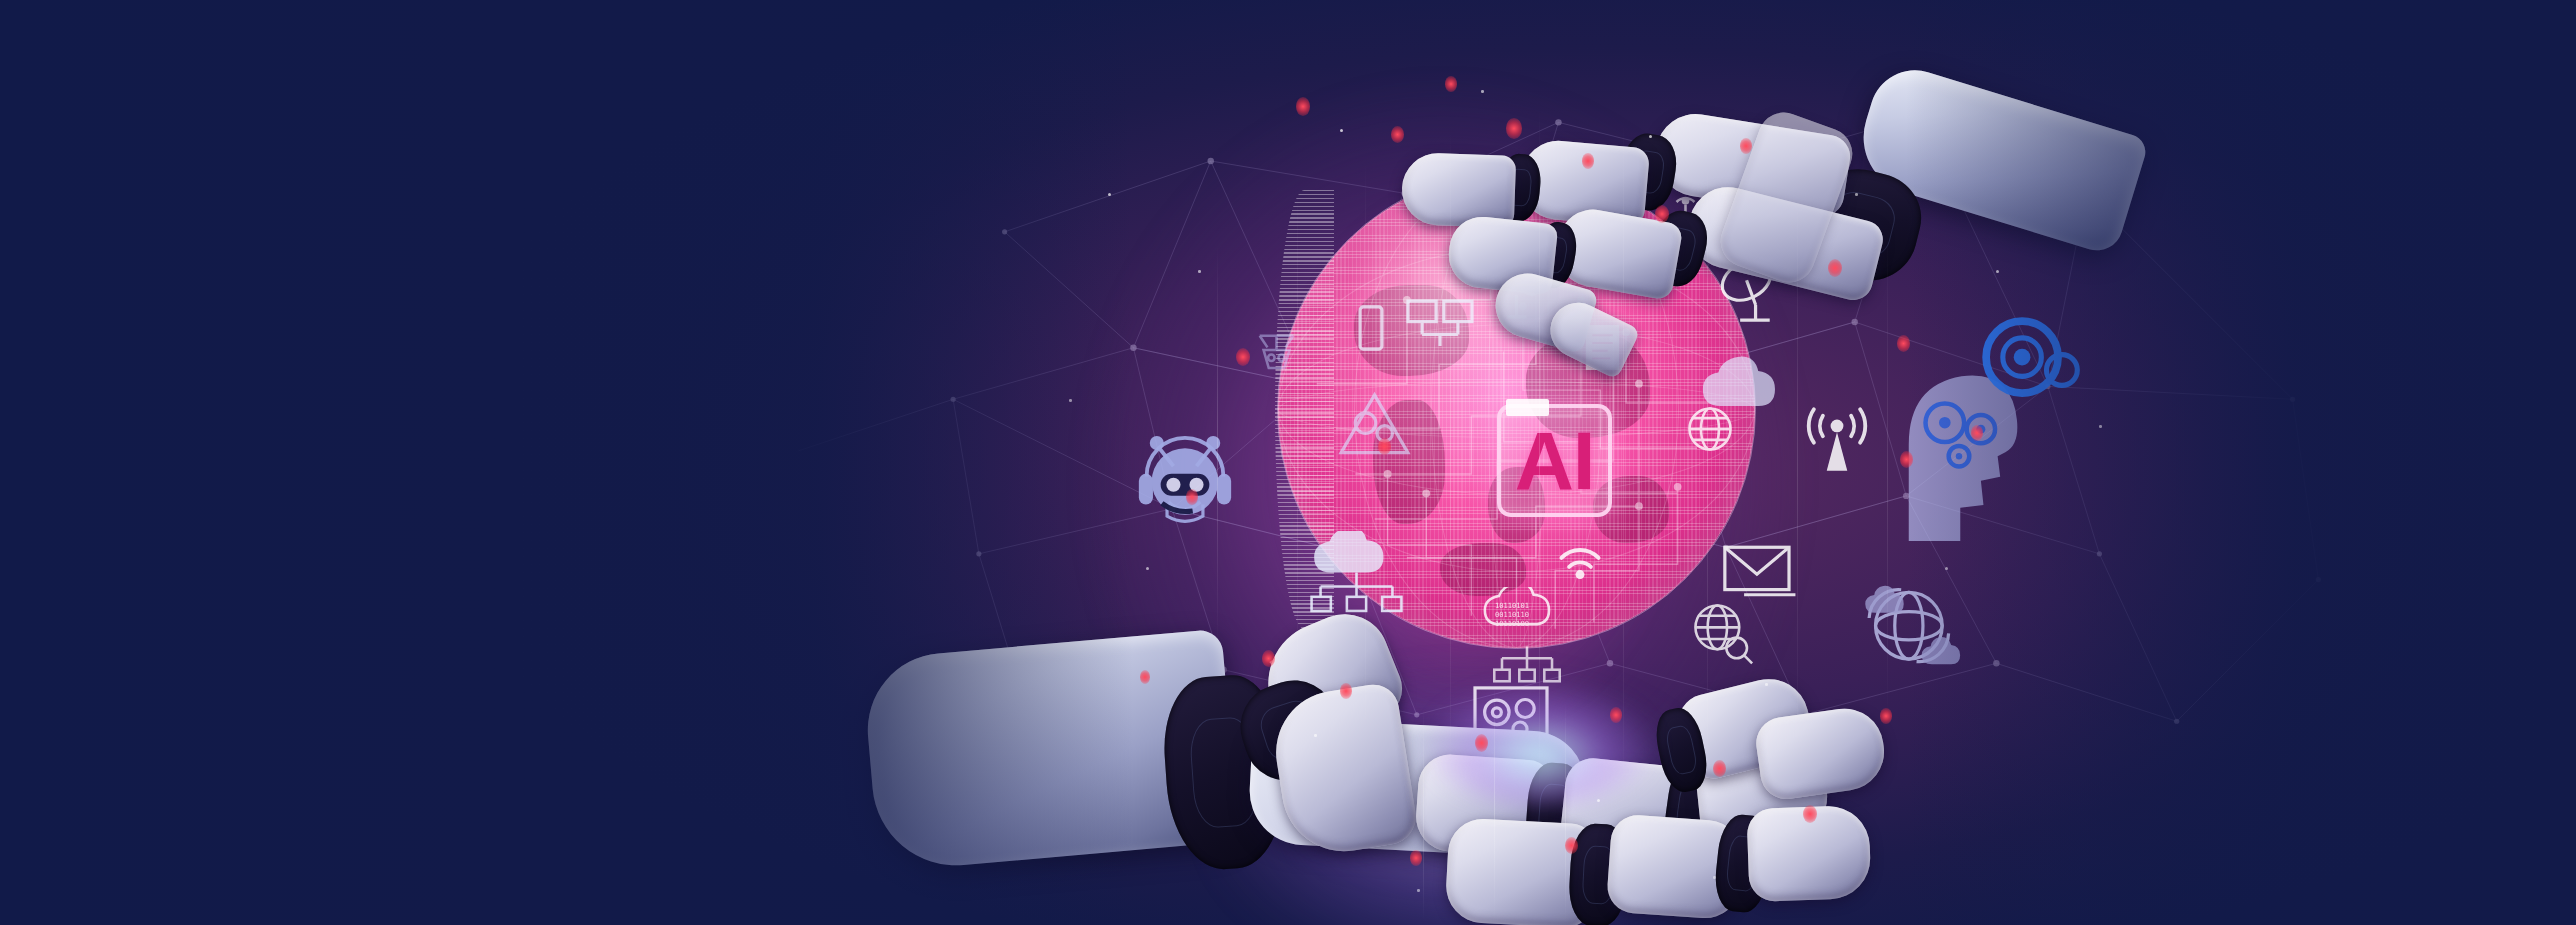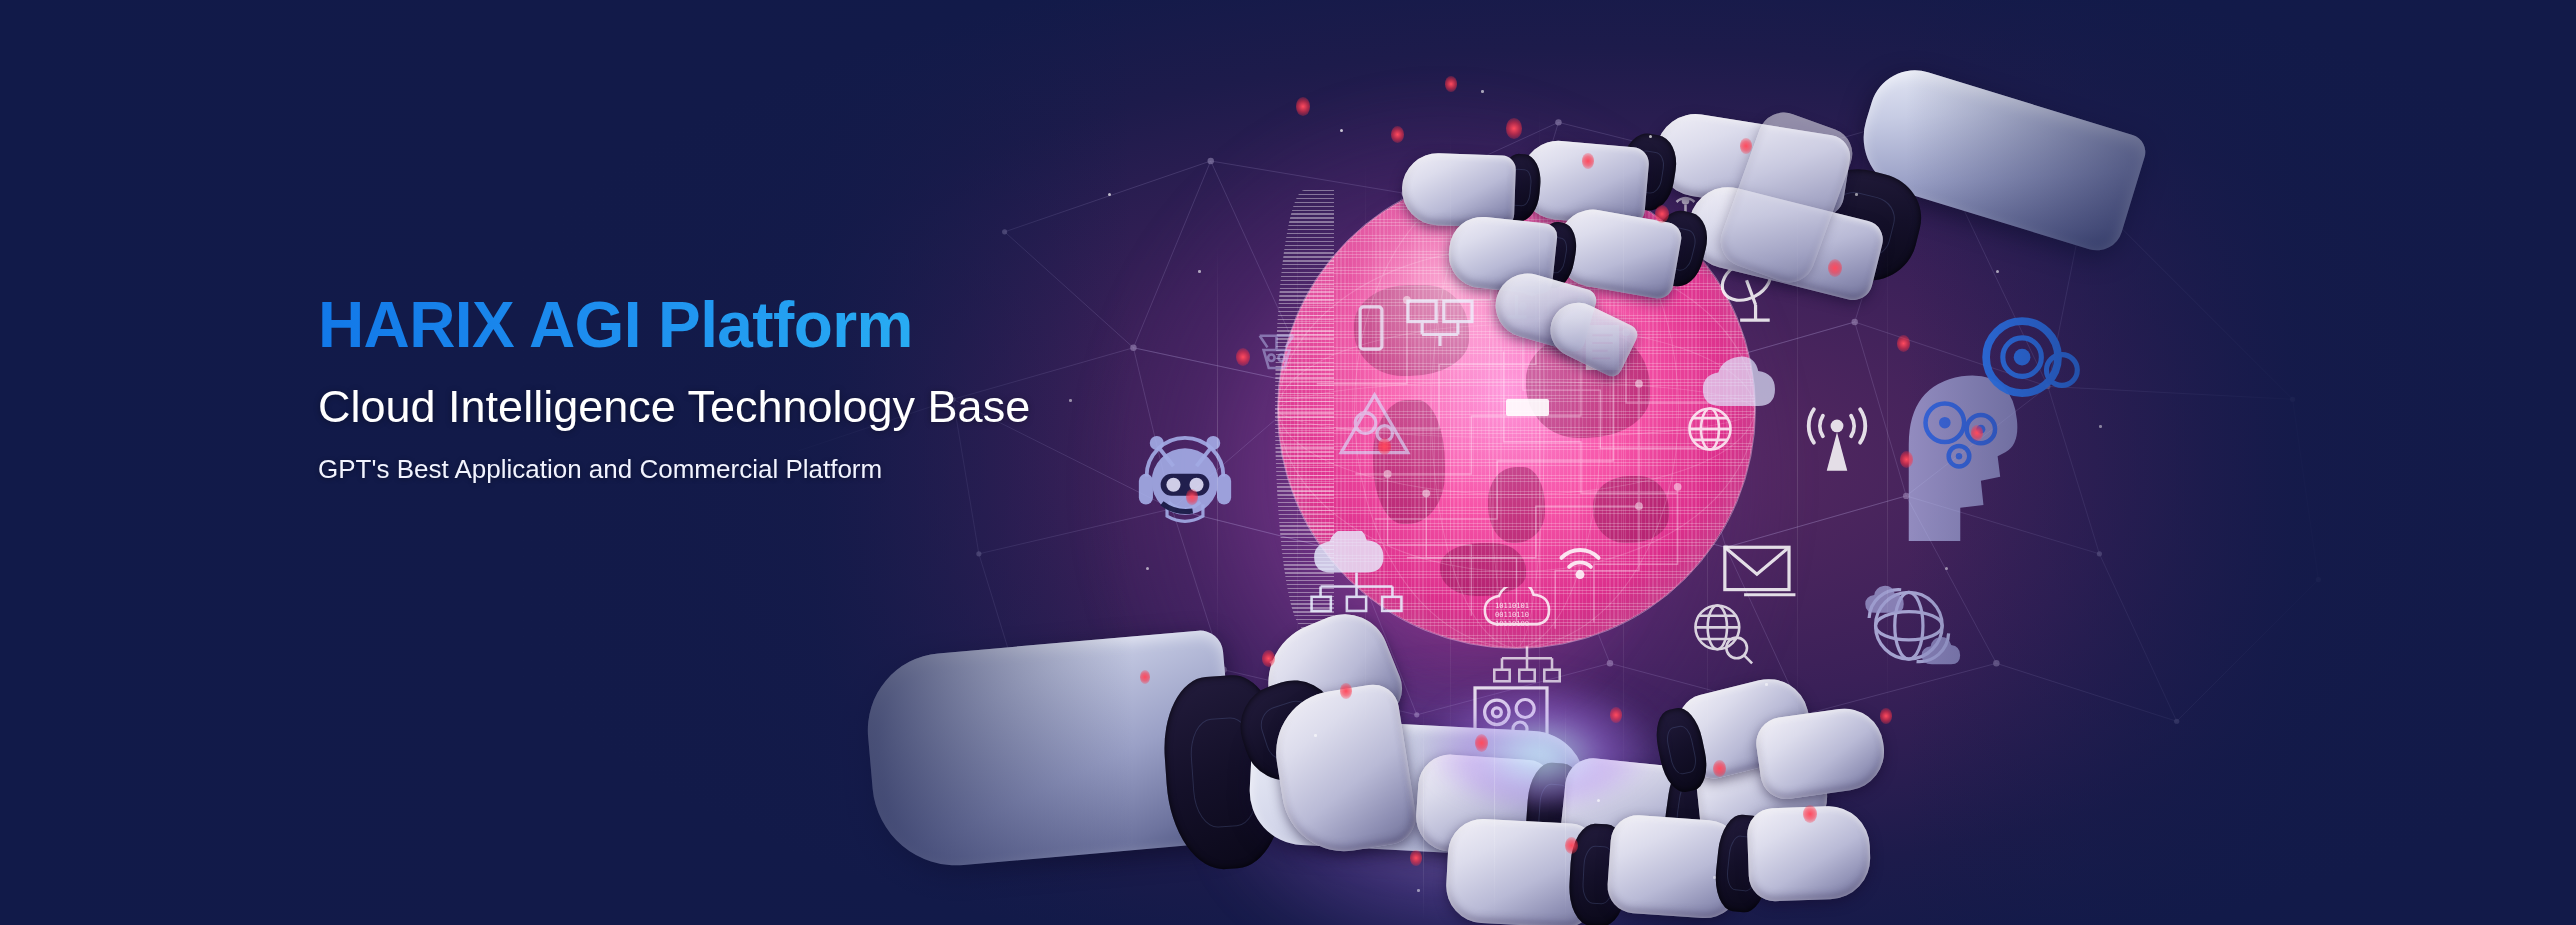--- a/index.html
+++ b/index.html
@@ -314,20 +314,23 @@
       </g>
     </svg>
 
     <div class="globe-scan"></div>
     <div class="globe-bits"></div>
     <div class="globe-sheen"></div>
     <div class="globe-edge-hatch"></div>
     <div class="globe-rim"></div>
   </div>
 
+  <div class="ai-badge">
+    <span>AI</span>
+  </div>
   <div class="ai-tab"></div>
 
   <div class="bot">
     <svg viewBox="0 0 156 172">
       <g fill="#aab6ef" opacity="0.92">
         <circle cx="78" cy="96" r="52"></circle>
         <circle cx="34" cy="36" r="11"></circle>
           <circle cx="122" cy="36" r="11"></circle>
         <rect x="40" y="84" width="76" height="34" rx="17" fill="#1b1f4a"></rect>
         <circle cx="60" cy="101" r="11" fill="#e8ecff"></circle>
@@ -694,20 +697,15 @@
     <div class="dot" style="left:1146px;top:567px;width:3.2px;height:3.2px;opacity:.6;"></div>
     <div class="dot" style="left:1314px;top:734px;width:2.6px;height:2.6px;opacity:.6;"></div>
     <div class="dot" style="left:1597px;top:799px;width:3.2px;height:3.2px;opacity:.65;"></div>
     <div class="dot" style="left:1765px;top:683px;width:2.6px;height:2.6px;opacity:.55;"></div>
     <div class="dot" style="left:1945px;top:567px;width:3.2px;height:3.2px;opacity:.5;"></div>
     <div class="dot" style="left:2099px;top:425px;width:2.6px;height:2.6px;opacity:.45;"></div>
     <div class="dot" style="left:1417px;top:889px;width:2.6px;height:2.6px;opacity:.5;"></div>
     <div class="dot" style="left:1713px;top:876px;width:2.6px;height:2.6px;opacity:.45;"></div>
   </div>
 
-  <div class="copy">
-    <div class="headline">HARIX AGI Platform</div>
-    <div class="sub">Cloud Intelligence Technology Base</div>
-    <div class="tag">GPT's Best Application and Commercial Platform</div>
-  </div>
 
 </div>
 
 
 </body></html>

